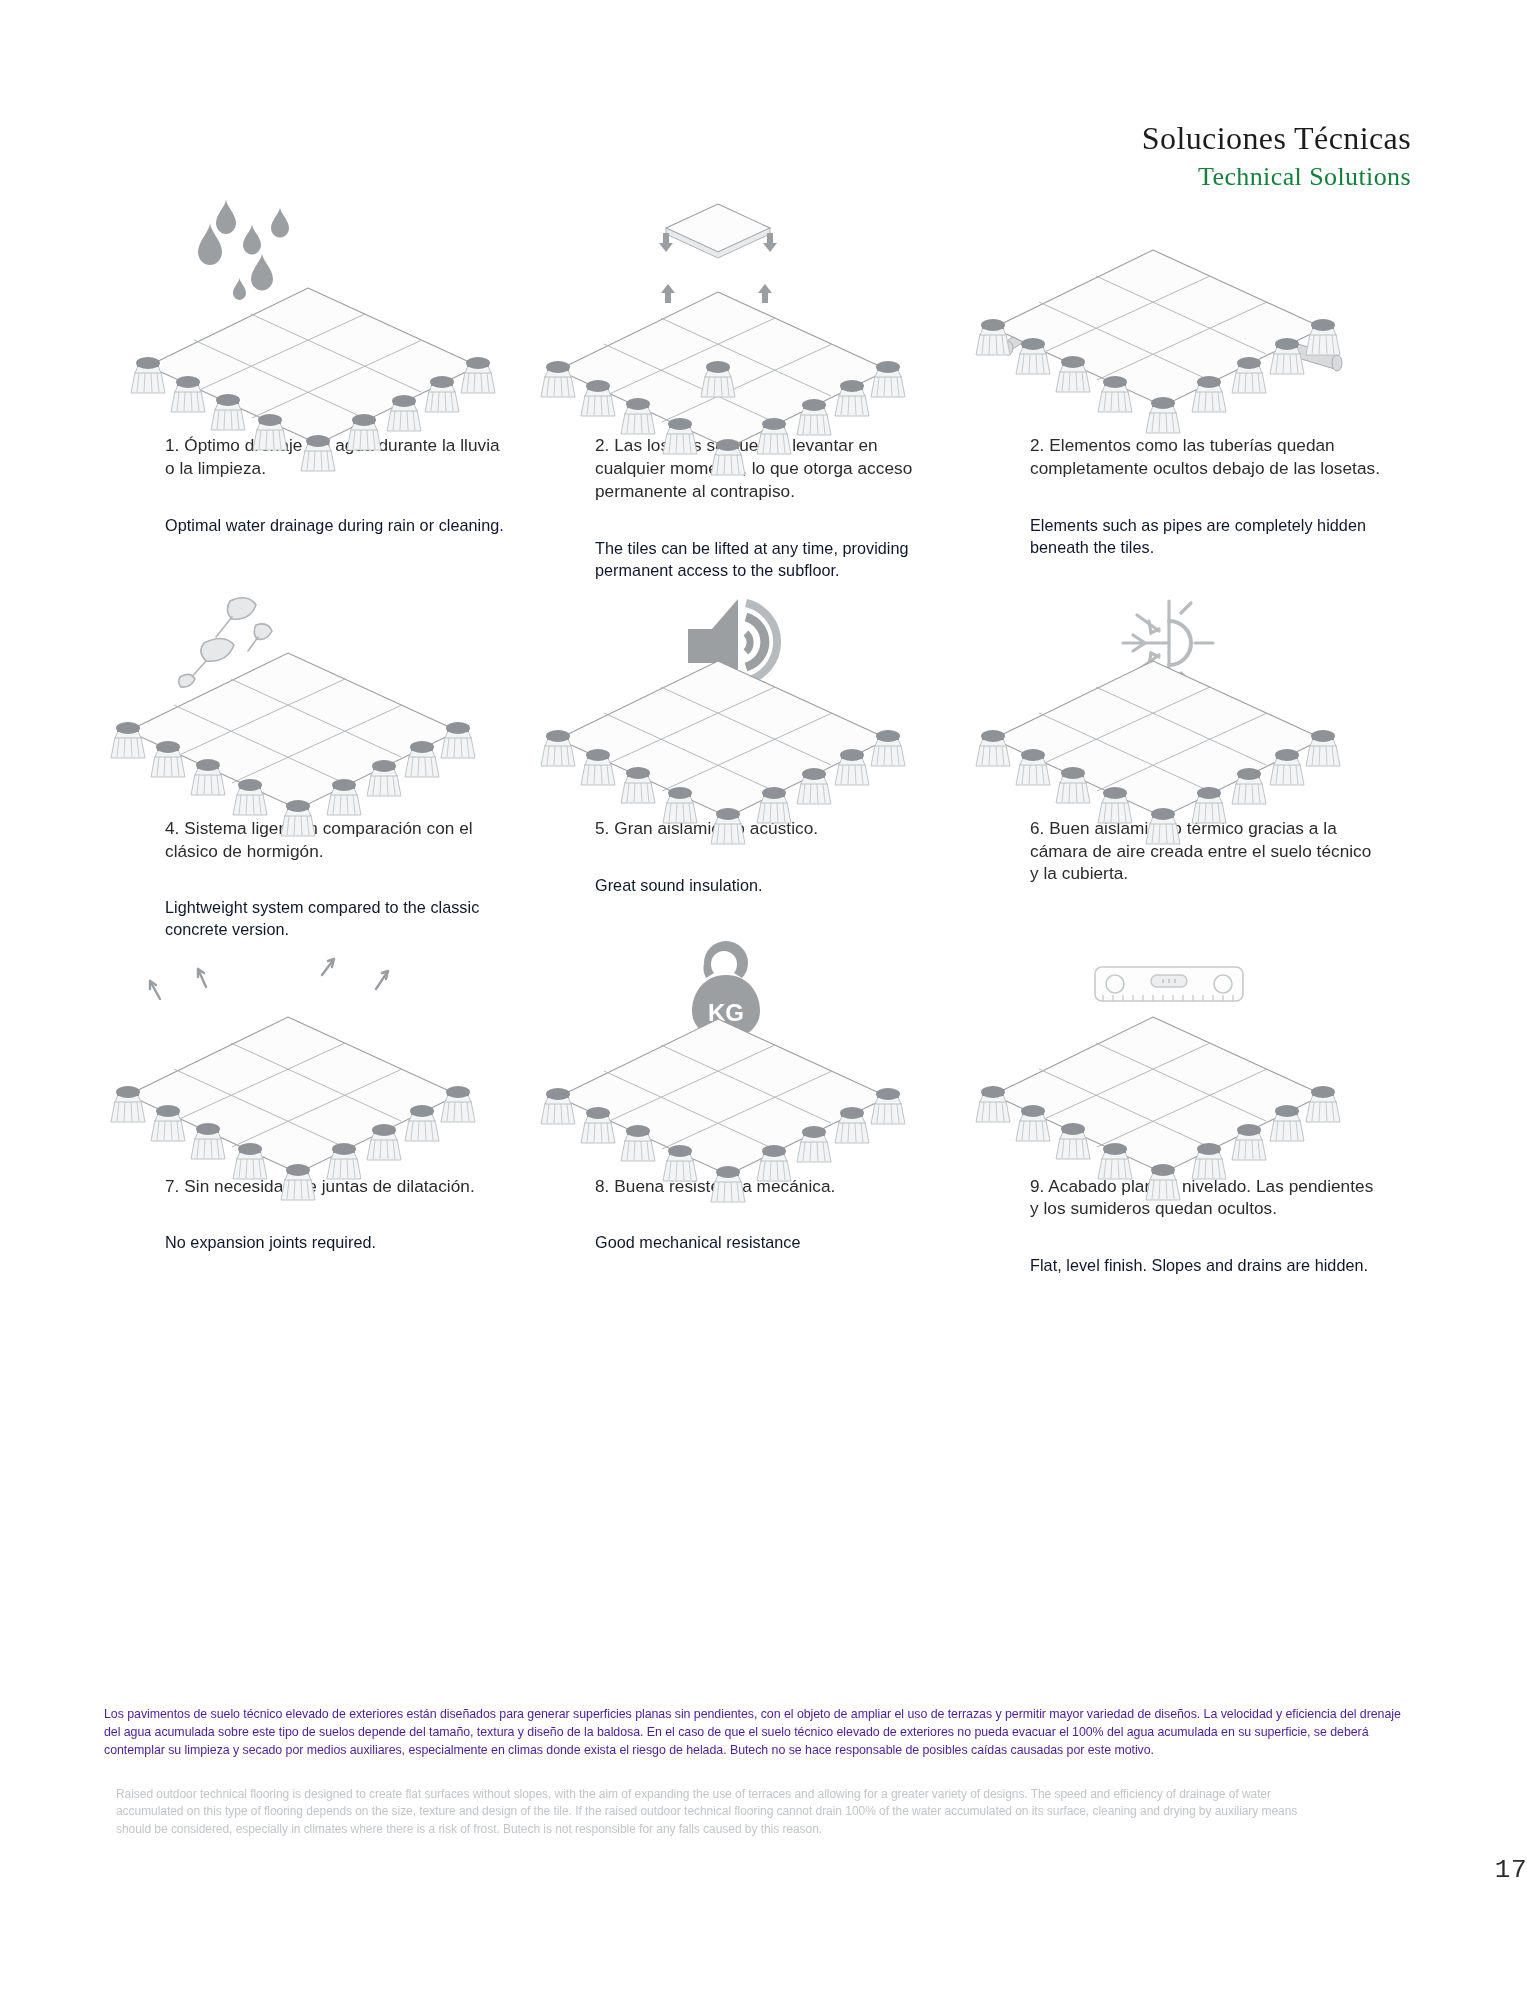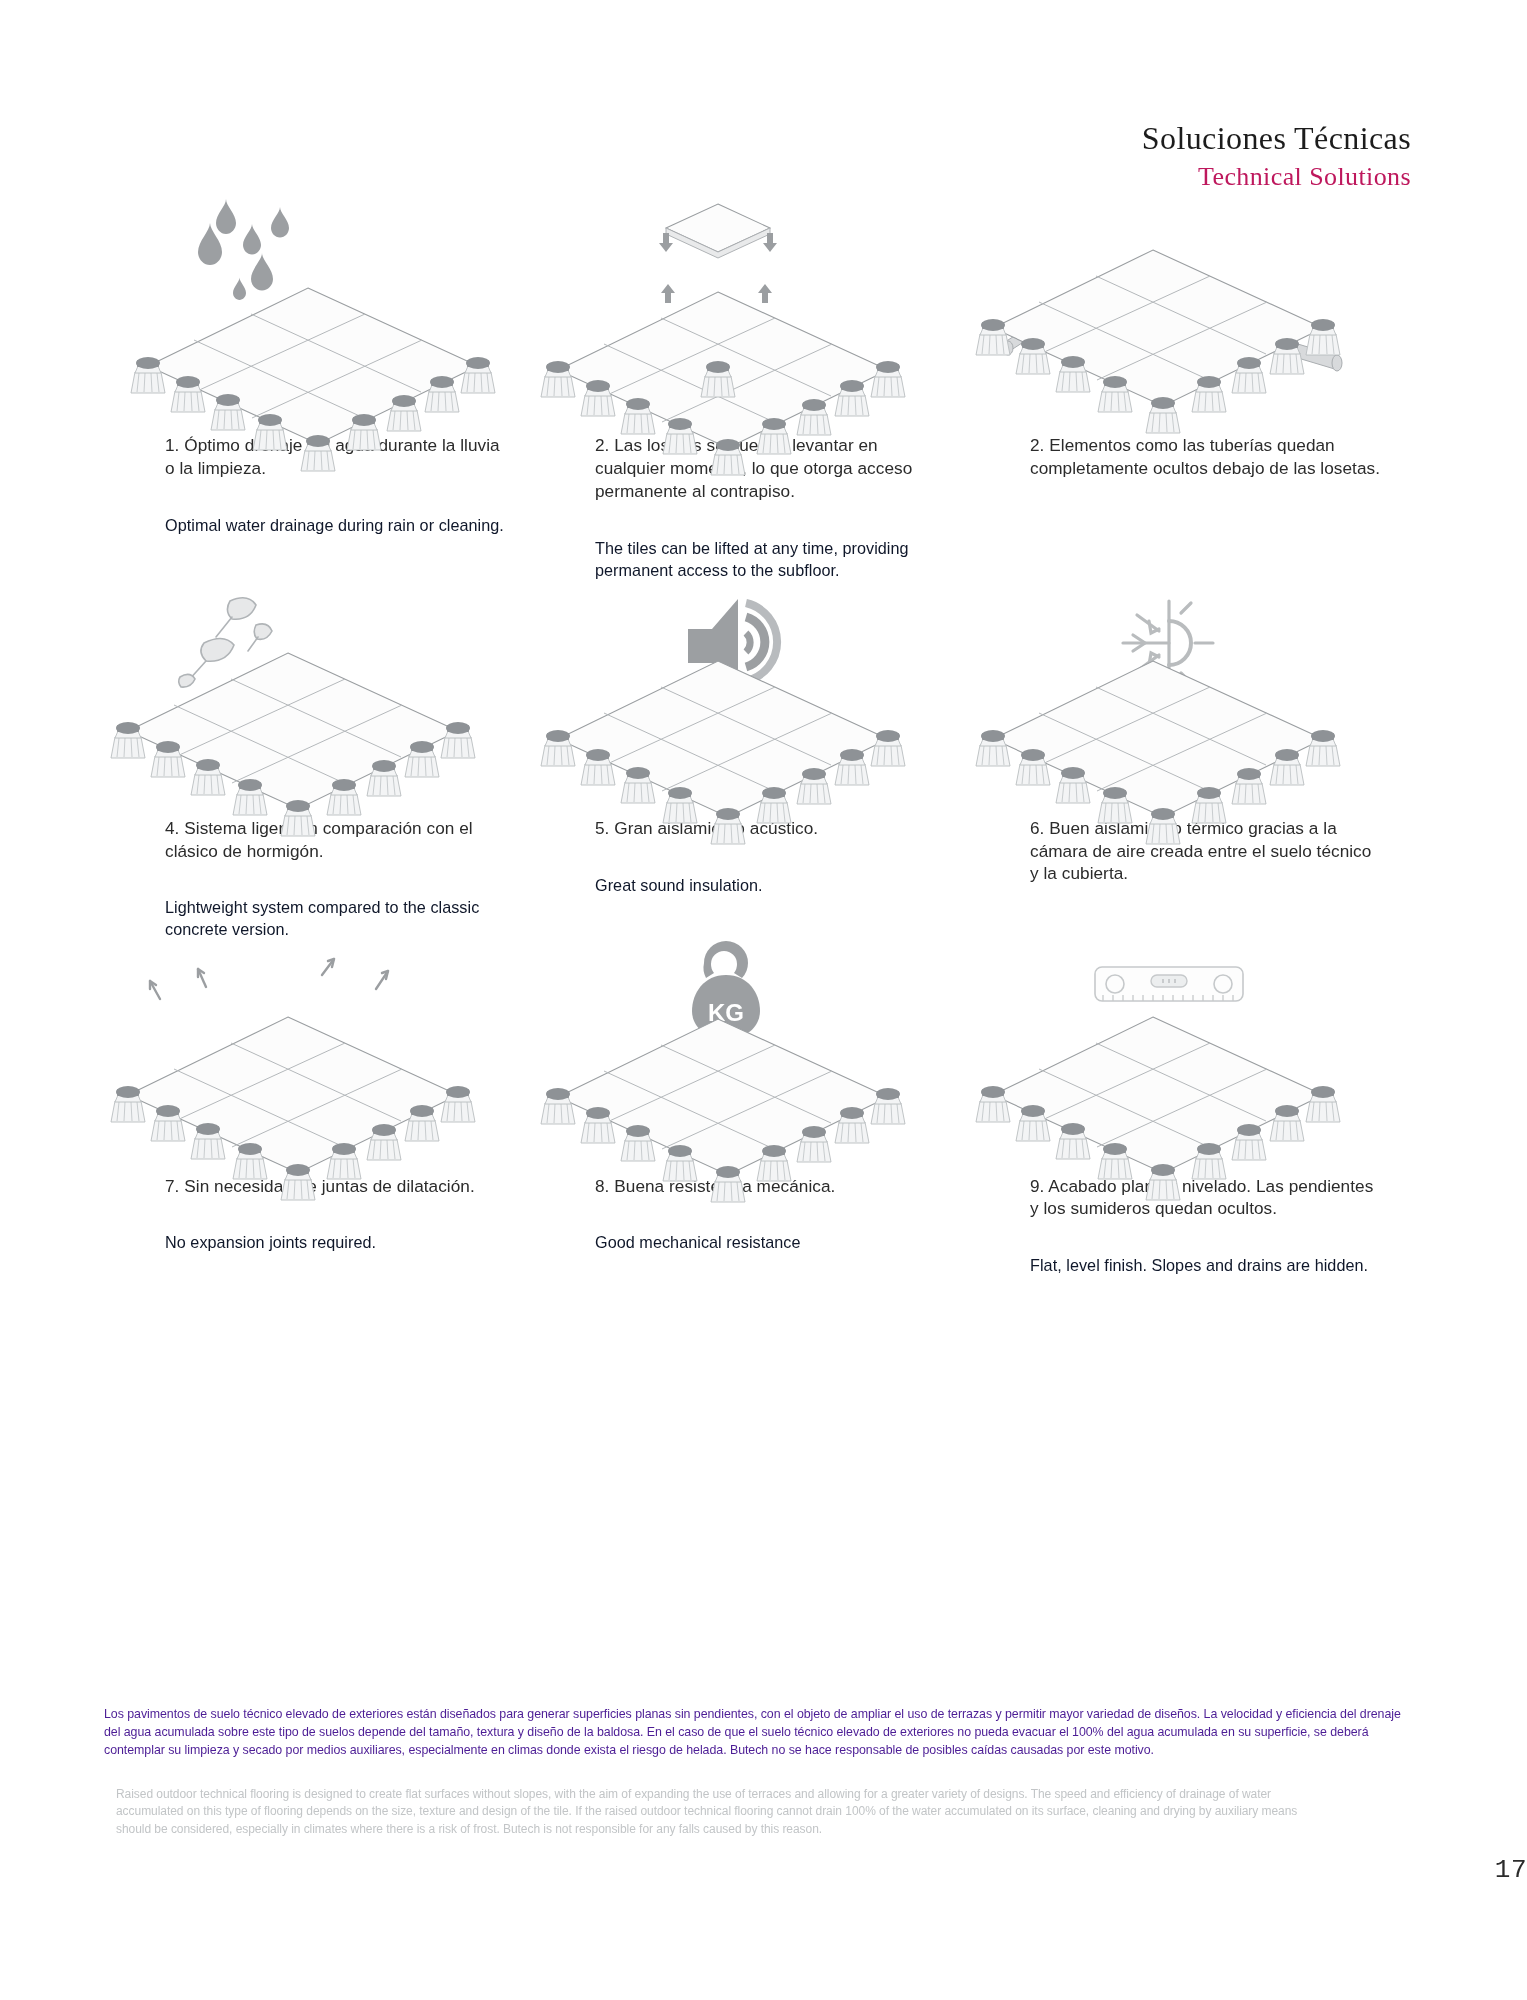--- a/index.html
+++ b/index.html
@@ -16,21 +16,21 @@
   
   .header{
     position:absolute;
     right:116px;
     top:118px;
     text-align:right;
     font-family:"Liberation Serif",serif;
     line-height:1.30;
   }
   .header .l1{font-size:32px;letter-spacing:.4px;color:#1c1c1c;white-space:nowrap;}
-  .header .l2{font-size:26px;letter-spacing:.4px;color:#be185d;white-space:nowrap;}
+  .header .l2{font-size:26px;letter-spacing:.4px;color:#15803d;white-space:nowrap;}
 
   
   .grid{
     position:absolute;
     left:108px;
     top:190px;
     width:1320px;
     display:grid;
     grid-template-columns:430px 435px 435px;
     grid-template-rows:auto auto auto;
@@ -228,20 +228,21 @@
             <use href="#pedestal" x="170" y="176"></use>
             <use href="#pedestal" x="216" y="155"></use>
             <use href="#pedestal" x="256" y="136"></use>
             <use href="#pedestal" x="294" y="117"></use>
             <use href="#pedestal" x="330" y="98"></use>
           </g>
         </svg>
       </div>
       <div class="txt">
         <p class="es">2. Elementos como las tuberías quedan completamente ocultos debajo de las losetas.</p>
+        <p class="en">Elements such as pipes are completely hidden beneath the tiles.</p>
       </div>
     </div>
 
     <div class="cell c1 r2">
       <div class="art">
         <svg viewBox="0 0 400 250" xmlns="http://www.w3.org/2000/svg">
           <g stroke="#b0b4b7" fill="none" stroke-width="1.6" stroke-linecap="round">
             <path d="M122 20 q18 -8 26 4 q-6 16 -24 14 q-8 -8 -2 -18 z" fill="#e7e8e9"></path>
             <path d="M124 36 L108 56"></path>
             <path d="M148 44 q12 -4 16 6 q-5 10 -15 8 q-5 -6 -1 -14 z" fill="#e7e8e9"></path>

